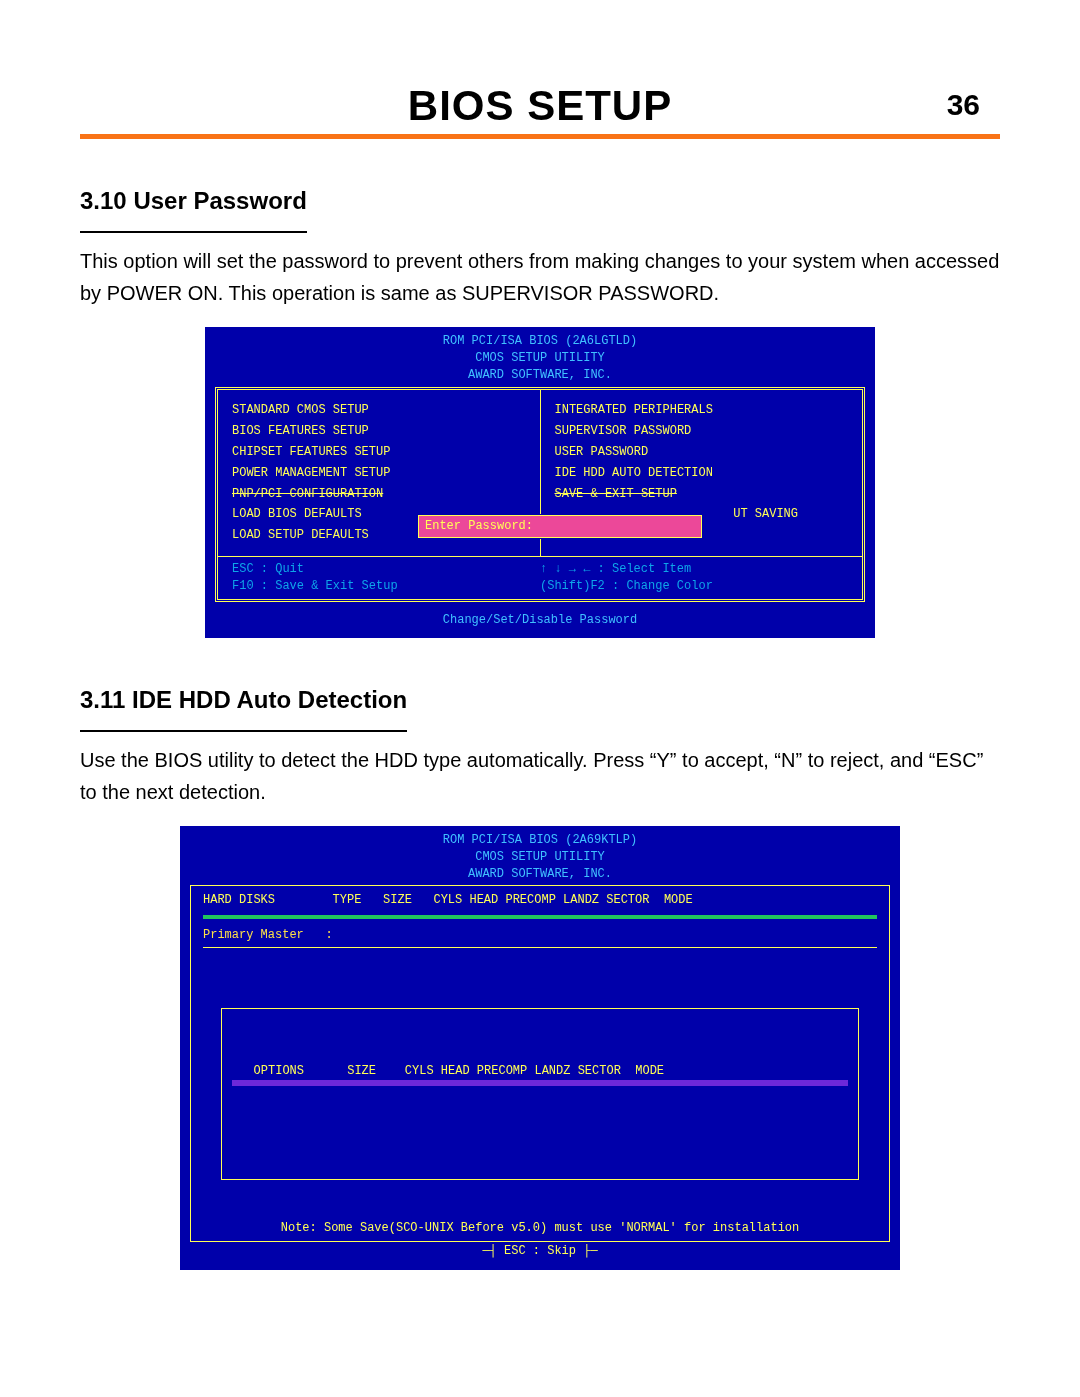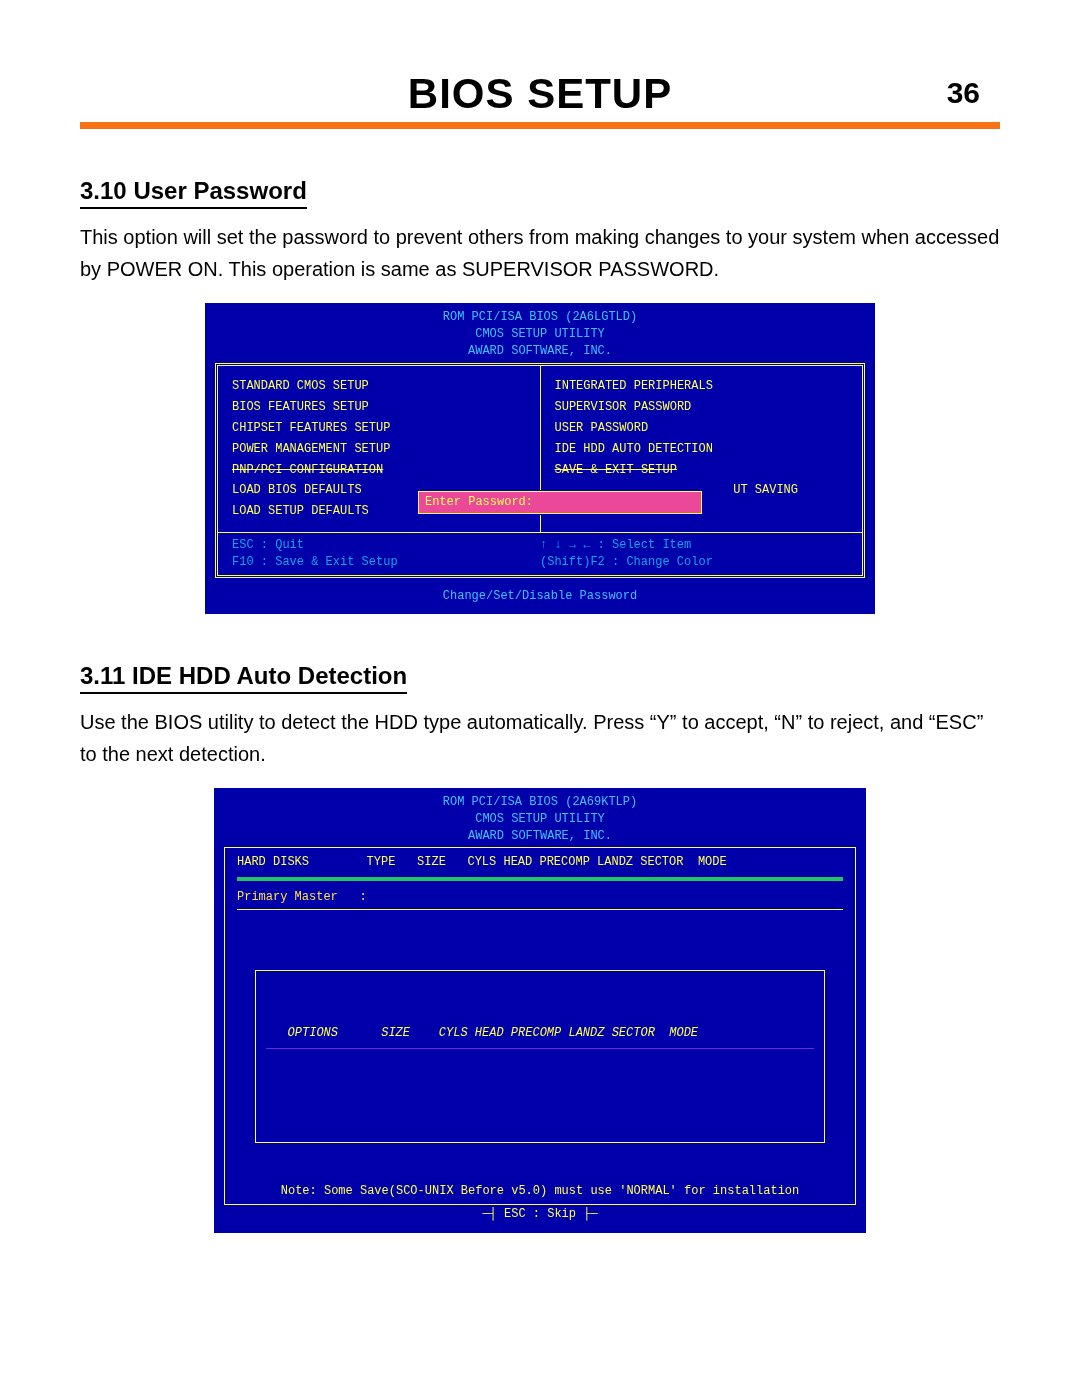--- a/index.html
+++ b/index.html
@@ -5,67 +5,68 @@
   body {
     margin: 0;
     padding: 70px 80px 80px 80px;
     background: #ffffff;
     font-family: Arial, Helvetica, sans-serif;
     color: #000;
     width: 1080px;
     box-sizing: border-box;
   }
   .header-rule {
-    border-bottom: 7px solid #f97316;
+    border-bottom: 5px solid #f97316;
     display: flex;
     justify-content: space-between;
     align-items: baseline;
     padding-bottom: 4px;
     margin-bottom: 30px;
+    margin-top: 12px;
   }
   .header-title {
     font-size: 42px;
     font-weight: bold;
     letter-spacing: 1px;
     margin: 0 auto;
   }
   .header-page {
     font-size: 30px;
     font-weight: bold;
     position: absolute;
     right: 100px;
-    top: 76px;
+    top: 88px;
     margin-left: 38px;
   }
   .section-heading {
     font-size: 24px;
     font-weight: bold;
     border-bottom: 2px solid #000;
     display: inline-block;
-    padding-bottom: 2px;
+    padding-bottom: 16px;
     margin: 18px 0 6px 0;
     text-align: center;
   }
   .body-text {
     font-size: 20px;
     line-height: 1.6;
     margin: 6px 0 18px 0;
   }
   .bios-frame {
     background: #0000aa;
     color: #ffff55;
     font-family: "Courier New", monospace;
     font-size: 12px;
     line-height: 1.4;
     margin: 10px auto 30px auto;
     padding: 6px 0 10px 0;
     position: relative;
   }
   .frame1 { width: 670px; }
-  .frame2 { width: 652px; }
+  .frame2 { width: 720px; }
   .bios-center {
     text-align: center;
     color: #40c0ff;
   }
   .bios-box {
     border: 3px double #ffff55;
     margin: 4px 10px 2px 10px;
     position: relative;
   }
   .bios-cols {
@@ -124,24 +125,23 @@
   }
   .hdd-opt-box {
     border: 1px solid #ffff55;
     margin: 60px 18px 40px 18px;
     padding: 10px 10px;
     color: #ffff55;
     white-space: pre;
     text-align: left;
   }
   .hdd-opt-row {
-    border-bottom: 1px solid #6d28d9;
-    padding-bottom: 6px;
+    border-bottom: 6px solid #6d28d9;
+    padding-bottom: 0;
     margin-bottom: 2px;
-    font-style: italic;
   }
   .hdd-note {
     color: #ffff55;
     white-space: pre;
     text-align: center;
   }
   .esc-skip {
     text-align: center;
     color: #ffff55;
     margin-top: -1px;

